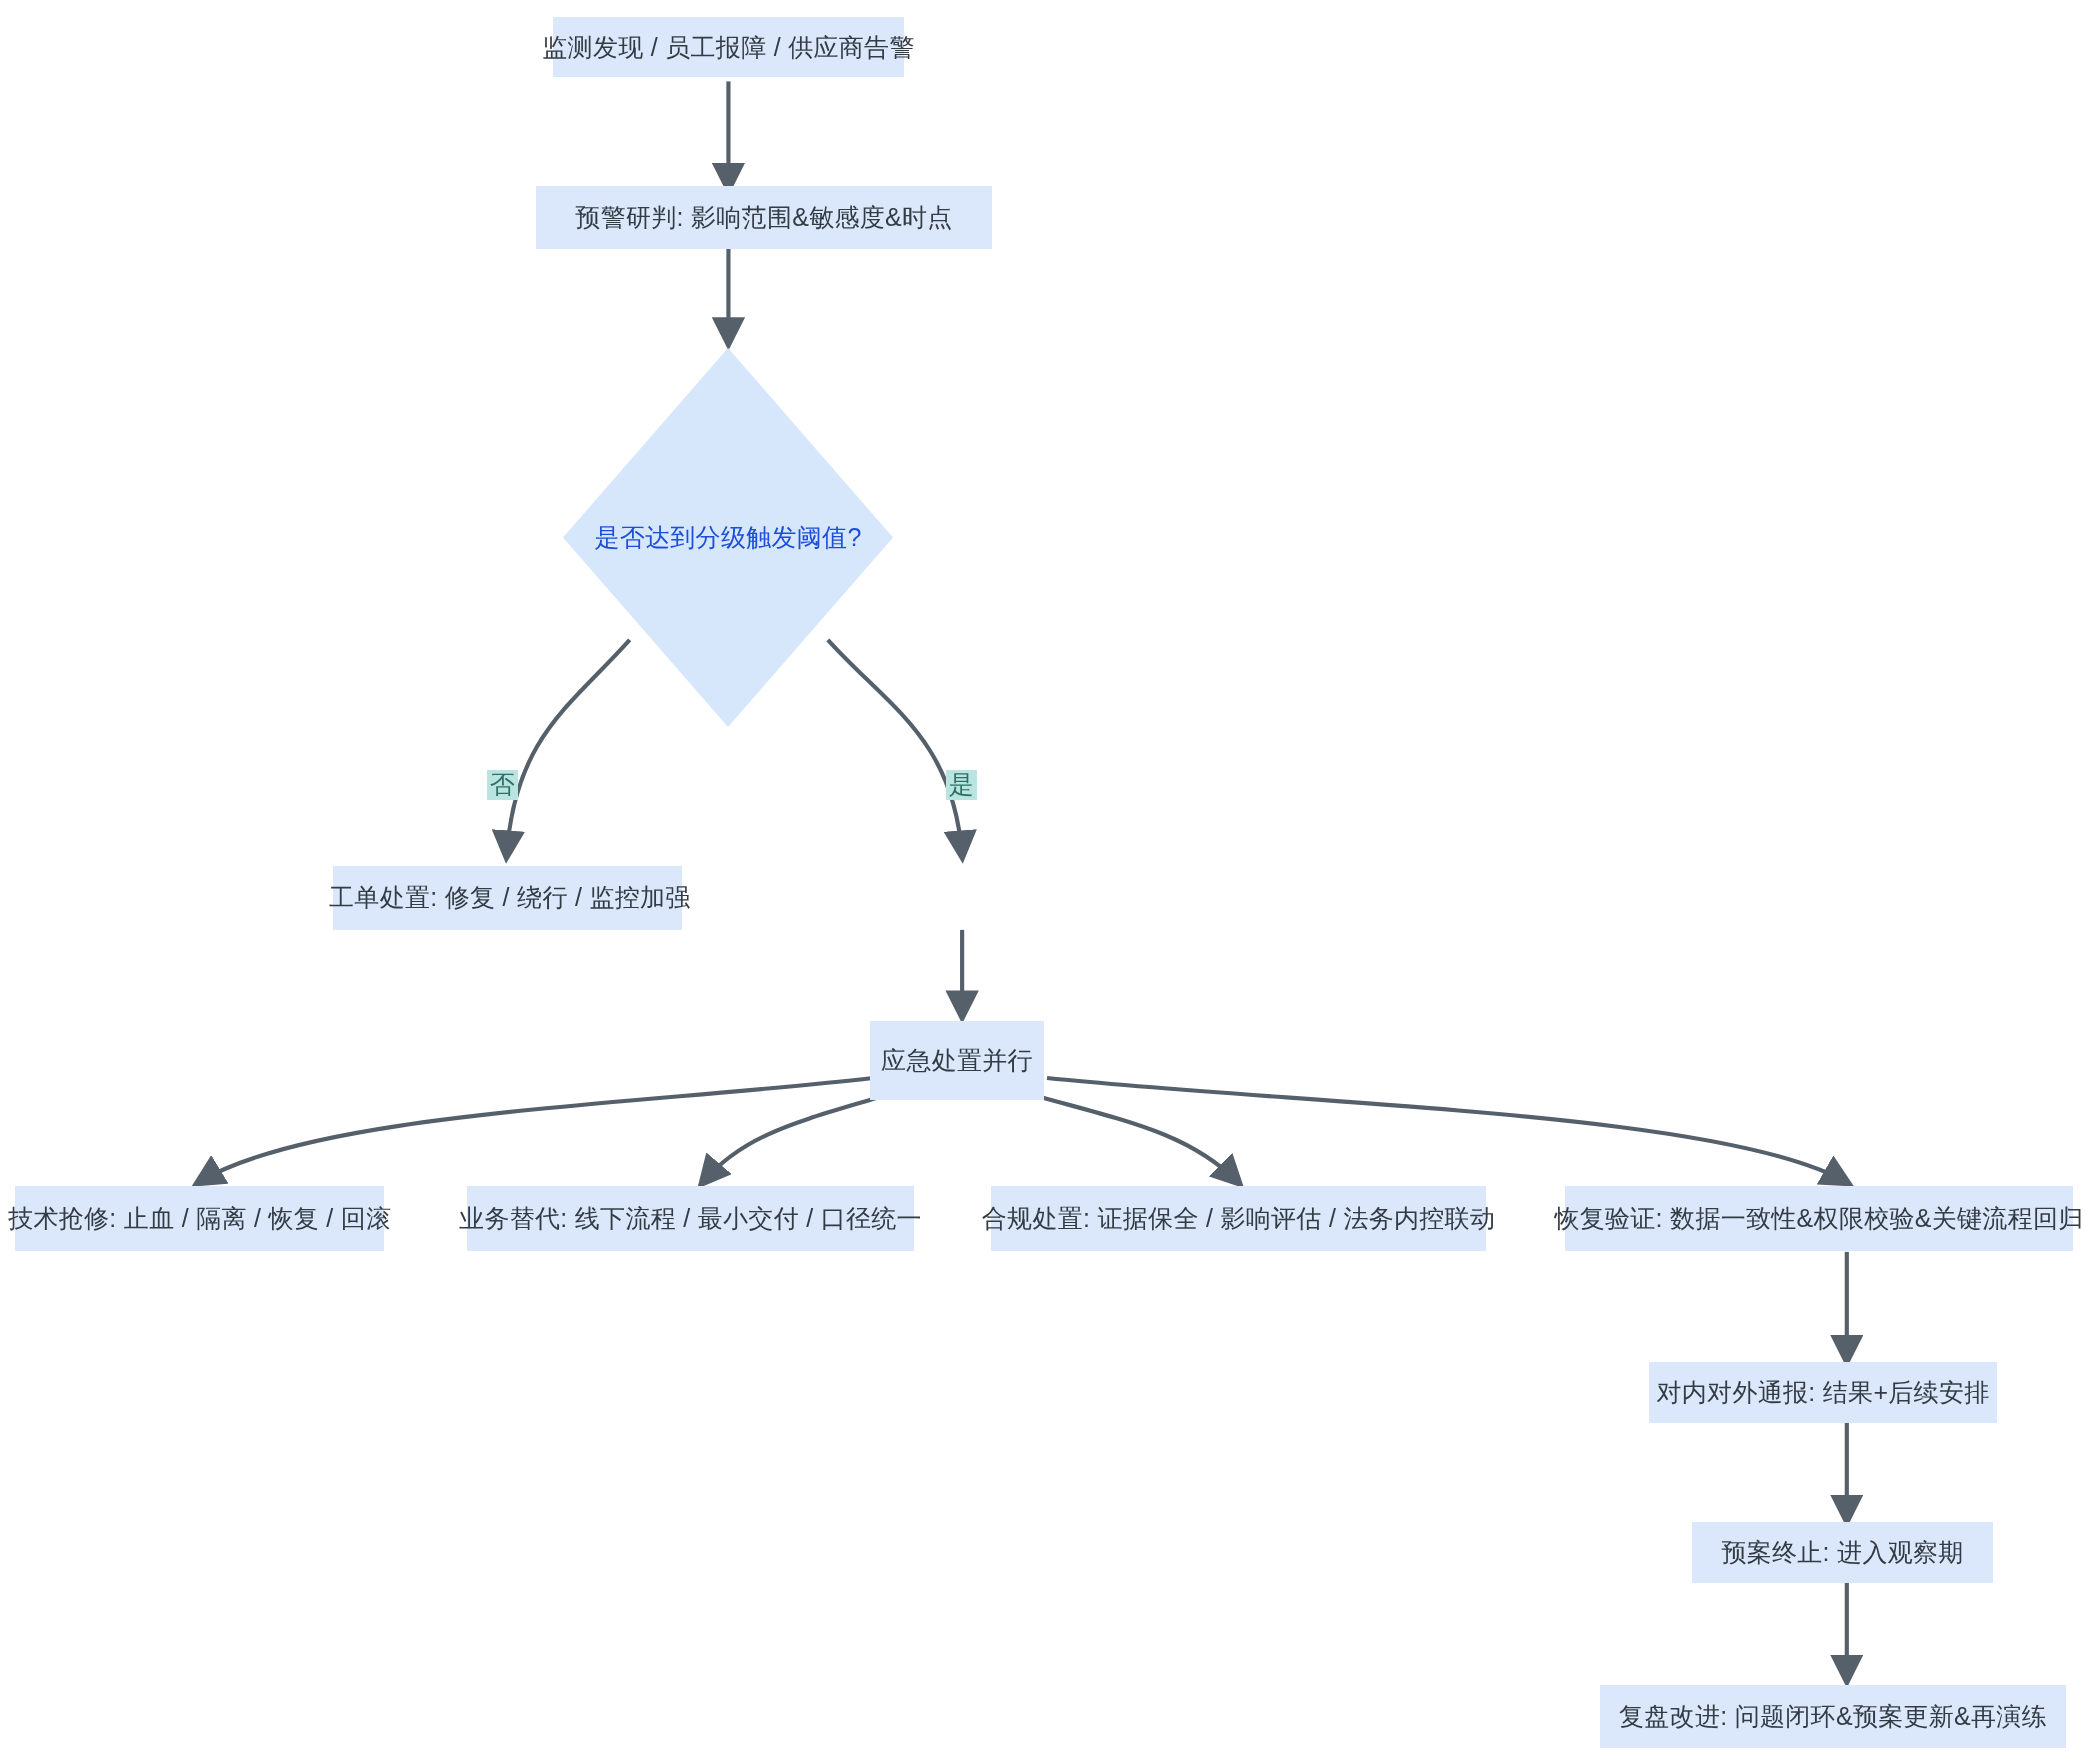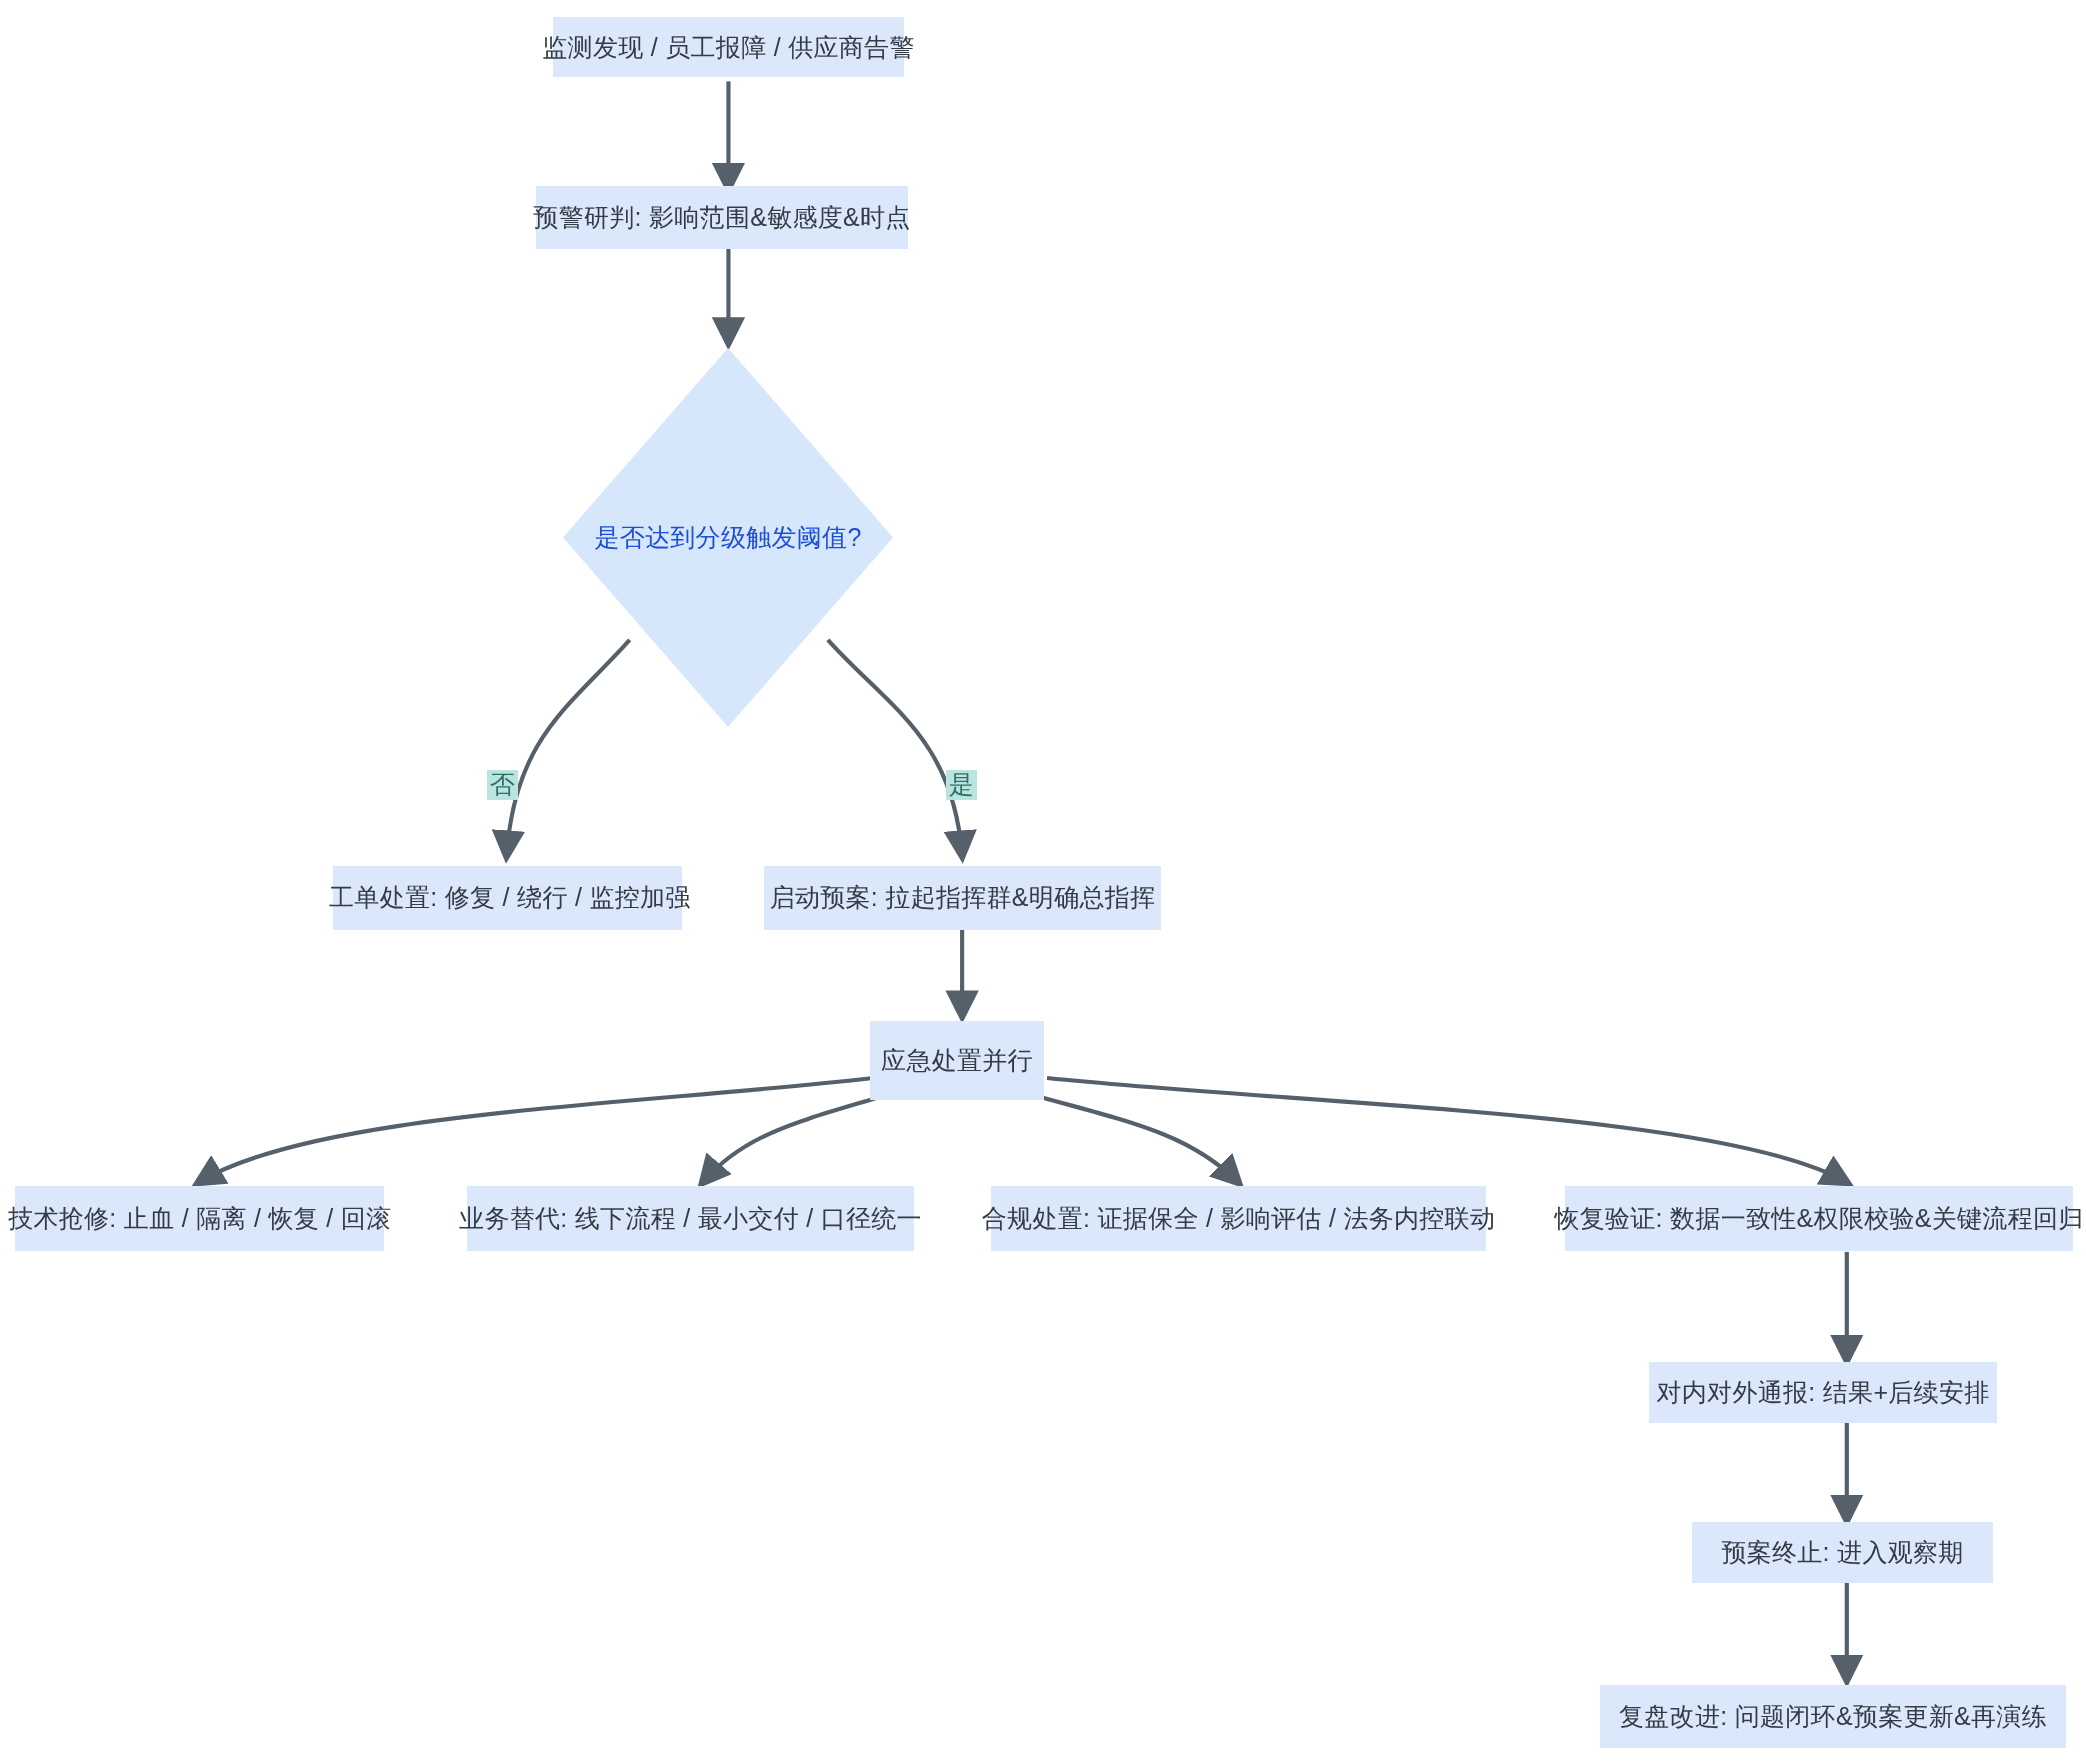--- a/index.html
+++ b/index.html
@@ -105,40 +105,37 @@
 
     <path d="M 2655 2042 L 2655 2185" stroke="#55606b" stroke-width="6" fill="none" marker-end="url(#arrowhead)"></path>
 
     <path d="M 2655 2272 L 2655 2415" stroke="#55606b" stroke-width="6" fill="none" marker-end="url(#arrowhead)"></path>
   </svg>
 
   <div class="node" style="left:553px; top:17.4px; width:351px; height:60px;">
     <span>监测发现 / 员工报障 / 供应商告警</span>
   </div>
 
-  <div class="node" style="left:536px; top:186px; width:372px; height:63px;">
+  <div class="node" style="left:536px; top:186px; width:456px; height:63px;">
     <span>预警研判: 影响范围&amp;敏感度&amp;时点</span>
   </div>
 
   <div class="decision" style="left:563px; top:348px; width:330px; height:379px;">
     <div class="diamond-shape"></div>
     <span class="diamond-label">是否达到分级触发阈值?</span>
   </div>
 
   <div class="edge-label" style="left:487px; top:770px;">否</div>
 
   <div class="edge-label" style="left:946px; top:770px;">是</div>
 
   <div class="node" style="left:333px; top:866px; width:349px; height:64px;padding-left:20px;">
     <span>工单处置: 修复 / 绕行 / 监控加强</span>
   </div>
 
-  <div class="node" style="left:764px; top:866px; width:397px; height:64px;">
-    <span>启动预案: 拉起指挥群&amp;明确总指挥</span>
-  </div>
 
   <div class="node" style="left:870px; top:1021px; width:174px; height:79px;">
     <span>应急处置并行</span>
   </div>
 
   <div class="node" style="left:15.3px; top:1186px; width:369px; height:65px;">
     <span>技术抢修: 止血 / 隔离 / 恢复 / 回滚</span>
   </div>
 
   <div class="node" style="left:467px; top:1186px; width:447px; height:65px;">

